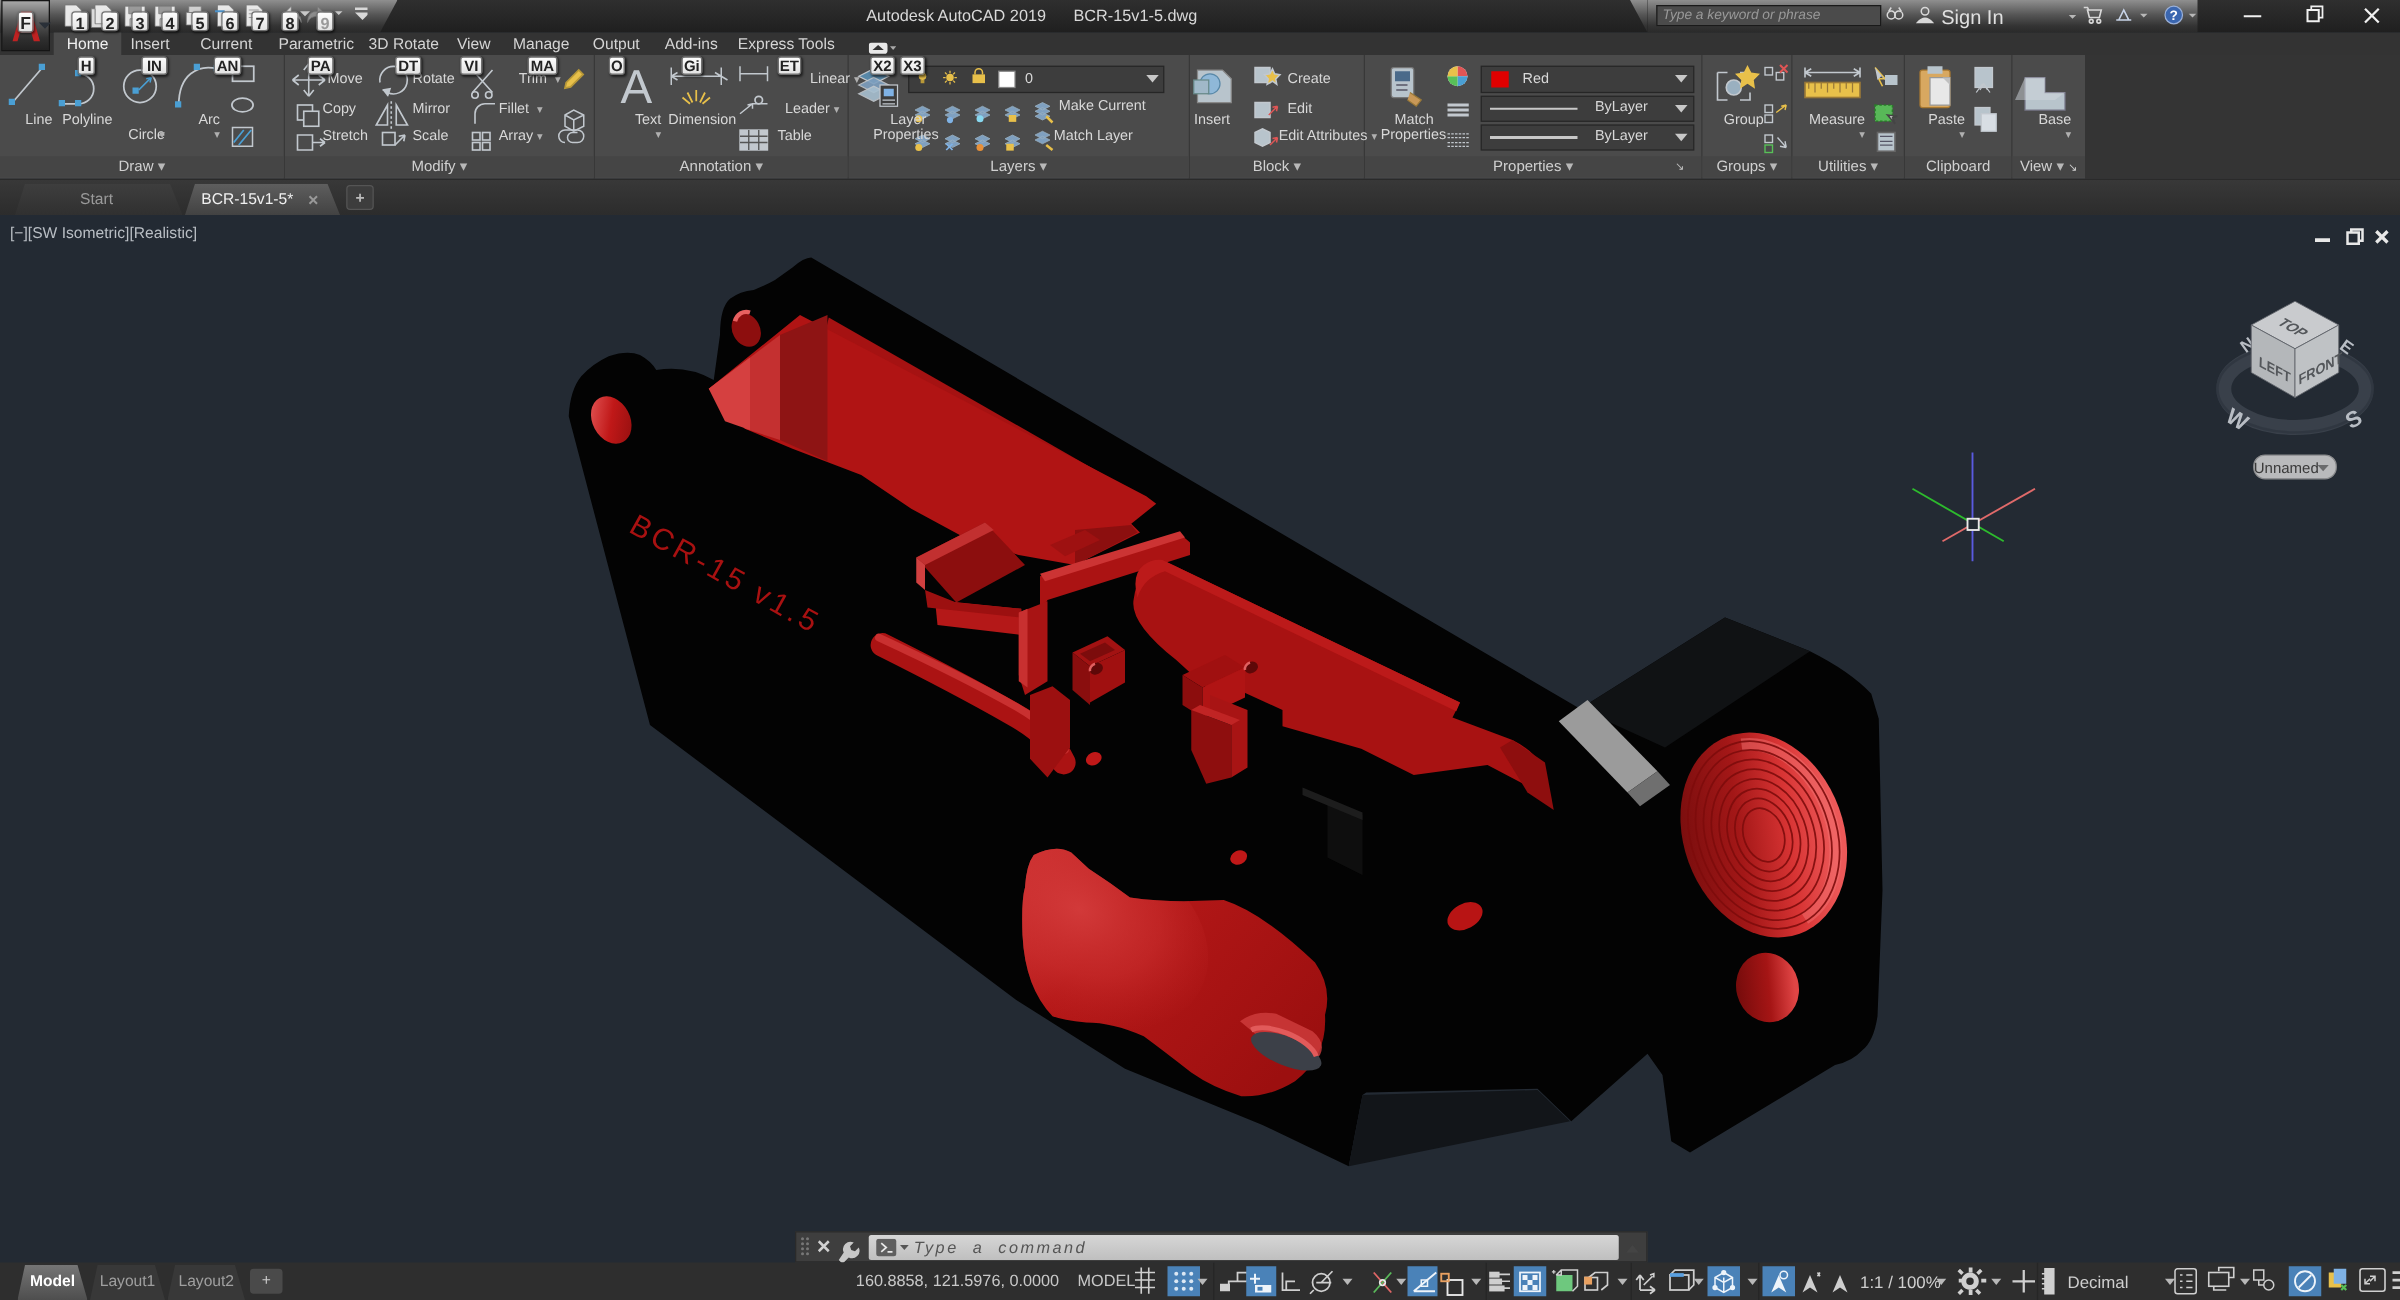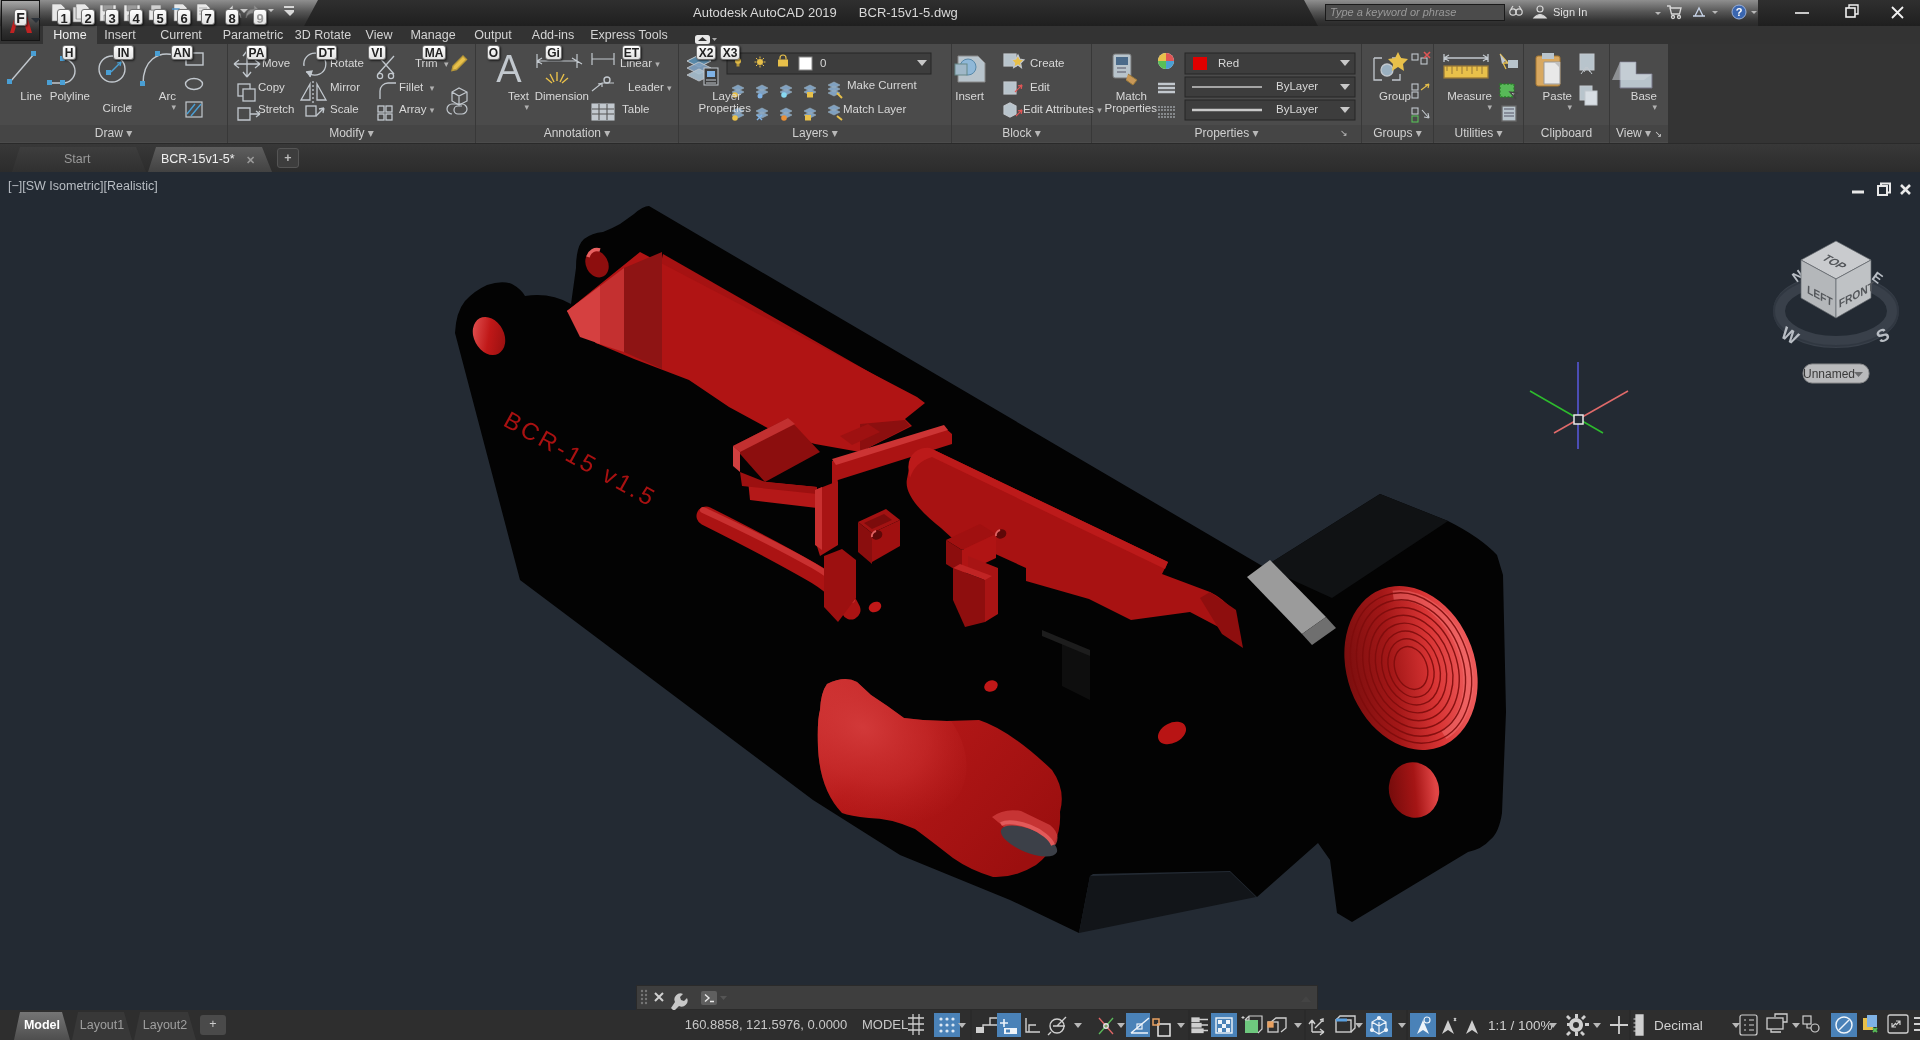--- a/index.html
+++ b/index.html
@@ -110,21 +110,21 @@
         <path d="M162,4 h11 l-1.5,6 h-8 z M163,4 l-1,-2 h-3"></path>
           <circle cx="165" cy="13" r="1.5"></circle>
           <circle cx="171" cy="13" r="1.5"></circle>
         <path d="M187,12 l4,-8 4,8 z M185,12 h12" stroke="#c8d4e8"></path>
       </g>
       <path d="M204,7 l3,3 3,-3 z" fill="#b8b8b8"></path>
       <circle cx="231" cy="8" r="7" fill="#3a66b0" stroke="#9ab0d8" stroke-width="1"></circle>
       <text x="231" y="12" font-size="11" fill="#fff" text-anchor="middle" font-weight="bold">?</text>
       <path d="M243,7 l3,3 3,-3 z" fill="#b8b8b8"></path>
     </svg>
-    <div class="abs" style="left:1553px;top:6px;color:#e0e0e0;font-size:11px;">Sign In</div>
+    <div class="abs" style="left:1553px;top:6px;color:#e0e0e0;font-size:16px;">Sign In</div>
 
     <svg class="abs" style="left:1780px;top:0px;" width="140" height="26" viewBox="0 0 140 26">
       <g stroke="#f0f0f0" fill="none" stroke-width="1.6">
         <path d="M15,13 h14"></path>
         <rect x="66" y="8" width="9" height="9"></rect>
           <path d="M69,8 v-3 h9 v9 h-3" stroke-width="1.4"></path>
         <path d="M112,7 l11,11 M123,7 l-11,11" stroke-width="1.8"></path>
       </g>
     </svg>
   </div>
@@ -416,21 +416,21 @@
     <div class="slabel" style="left:399px;top:13px;margin-left:16px;">Trim&nbsp;&nbsp;<span style="color:#b0b0b0;font-size:9px;">▾</span></div>
     <div class="slabel" style="left:258px;top:37px;">Copy</div>
     <div class="slabel" style="left:330px;top:37px;">Mirror</div>
     <div class="slabel" style="left:399px;top:37px;">Fillet&nbsp;&nbsp;<span style="color:#b0b0b0;font-size:9px;">▾</span></div>
     <div class="slabel" style="left:258px;top:59px;">Stretch</div>
     <div class="slabel" style="left:330px;top:59px;">Scale</div>
     <div class="slabel" style="left:399px;top:59px;">Array&nbsp;<span style="color:#b0b0b0;font-size:9px;">▾</span></div>
     <div class="biglabel" style="left:489px;top:46px;width:40px;">Text</div>
     <div class="biglabel" style="left:489px;top:58px;width:40px;color:#b0b0b0;font-size:9px;">▾</div>
     <div class="biglabel" style="left:525px;top:46px;width:64px;">Dimension</div>
-    <div class="slabel" style="left:620px;top:13px;">Linear&nbsp;<span style="color:#b0b0b0;font-size:9px;">▾</span></div>
+    <div class="slabel" style="left:648px;top:13px;">Linear&nbsp;<span style="color:#b0b0b0;font-size:9px;">▾</span></div>
     <div class="slabel" style="left:628px;top:37px;">Leader&nbsp;<span style="color:#b0b0b0;font-size:9px;">▾</span></div>
     <div class="slabel" style="left:622px;top:59px;">Table</div>
     <div class="biglabel" style="left:681px;top:46px;width:60px;">Layer</div>
     <div class="biglabel" style="left:671px;top:58px;width:80px;">Properties</div>
     <div class="slabel" style="left:847px;top:35px;">Make Current</div>
     <div class="slabel" style="left:843px;top:59px;">Match Layer</div>
     <div class="slabel" style="left:820px;top:13px;">0</div>
     <div class="biglabel" style="left:944px;top:46px;width:40px;">Insert</div>
     <div class="slabel" style="left:1030px;top:13px;">Create</div>
     <div class="slabel" style="left:1030px;top:37px;">Edit</div>
@@ -632,20 +632,21 @@
             <circle cx="5" cy="9" r="1.2"></circle>
             <circle cx="9" cy="9" r="1.2"></circle>
             <circle cx="5" cy="13" r="1.2"></circle>
             <circle cx="9" cy="13" r="1.2"></circle>
             <circle cx="5" cy="17" r="1.2"></circle>
             <circle cx="9" cy="17" r="1.2"></circle>
           </g>
         <path d="M18,7 l8,8 m0,-8 l-8,8" stroke="#d0d0d0" stroke-width="2"></path>
         <path d="M38,16 a6,6 0 0 1 8,-8 l-3,3 1,3 3,1 3,-3 a6,6 0 0 1 -8,8 l-5,5 -3,-3 z" fill="#c8c8c8"></path>
       </svg>
+      <div id="cmdinput">Type&nbsp; a&nbsp; command</div>
       <svg class="abs" style="left:62px;top:5px;z-index:5;" width="30" height="18" viewBox="0 0 30 18">
         <rect x="2" y="0" width="16" height="14" rx="2" fill="#5f5f5f"></rect>
         <path d="M6,3.5 l4,3.5 -4,3.5 M11,10.5 h4" stroke="#e8e8e8" stroke-width="1.4" fill="none"></path>
         <path d="M21,5 l3.5,4 3.5,-4 z" fill="#555"></path>
       </svg>
       <svg class="abs" style="left:663px;top:7px;" width="14" height="12">
           <path d="M1,9 l5,-6 5,6 z" fill="#444"></path>
         </svg>
     </div>
   </div>

